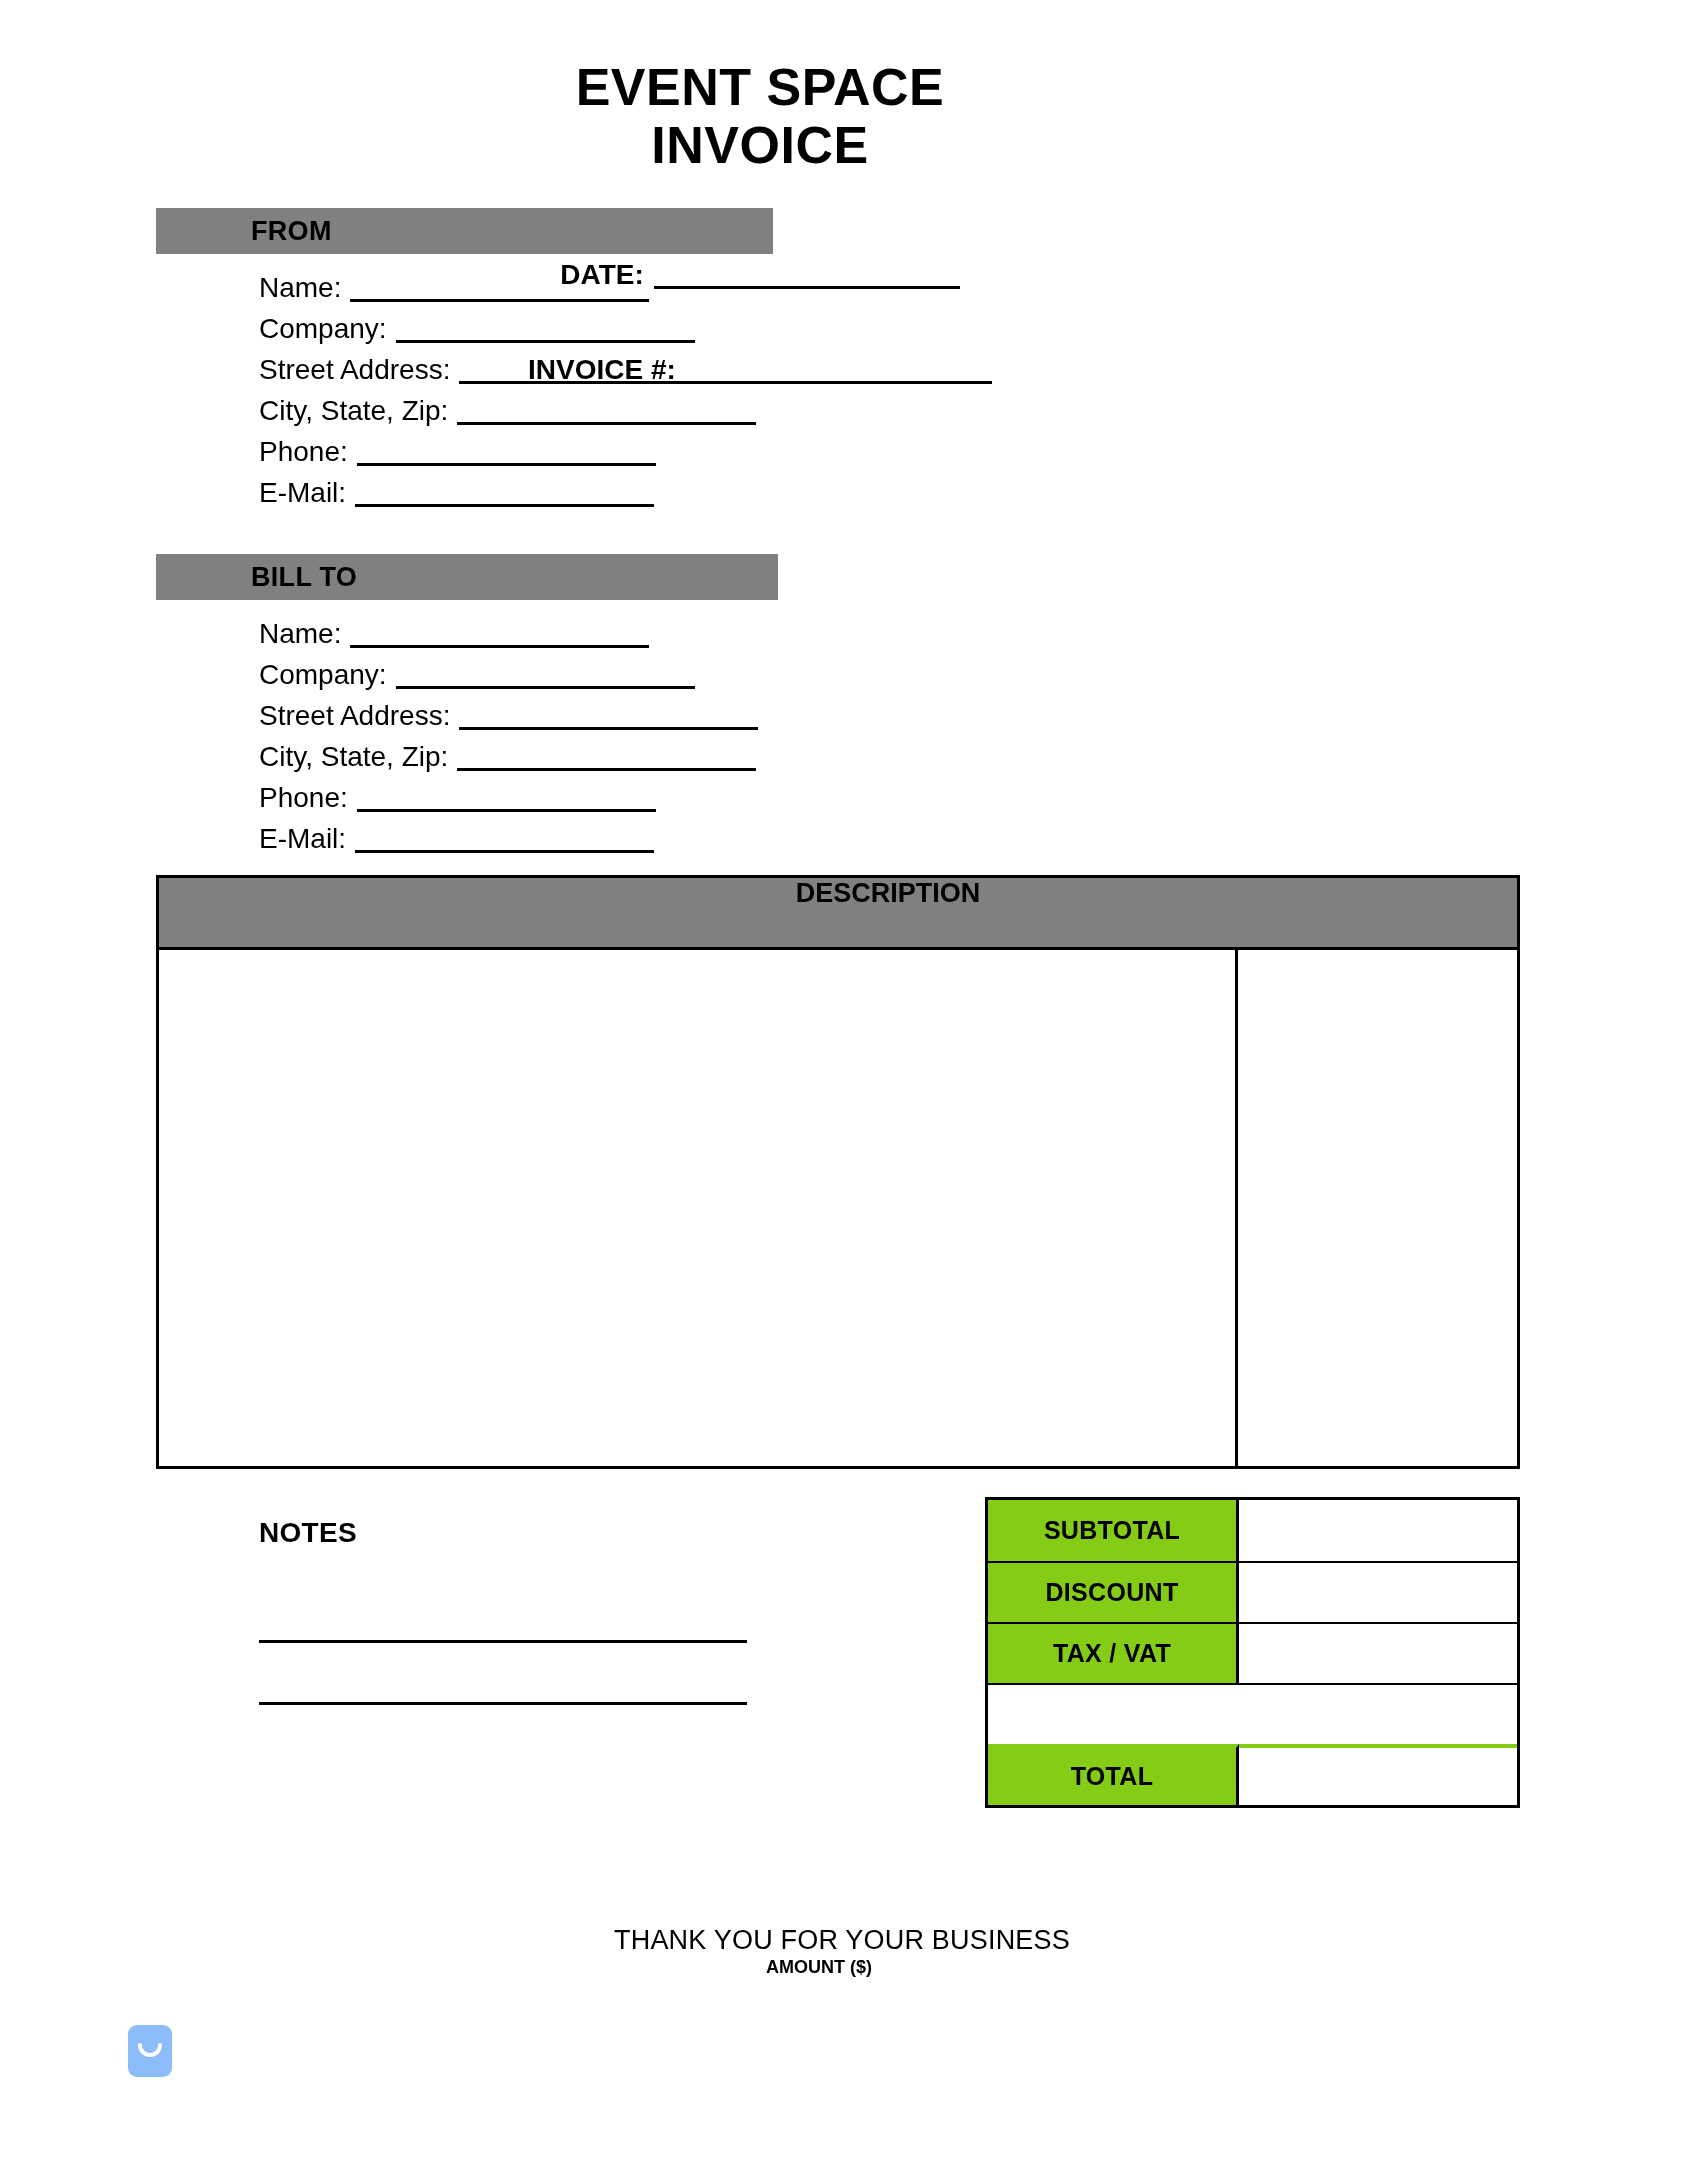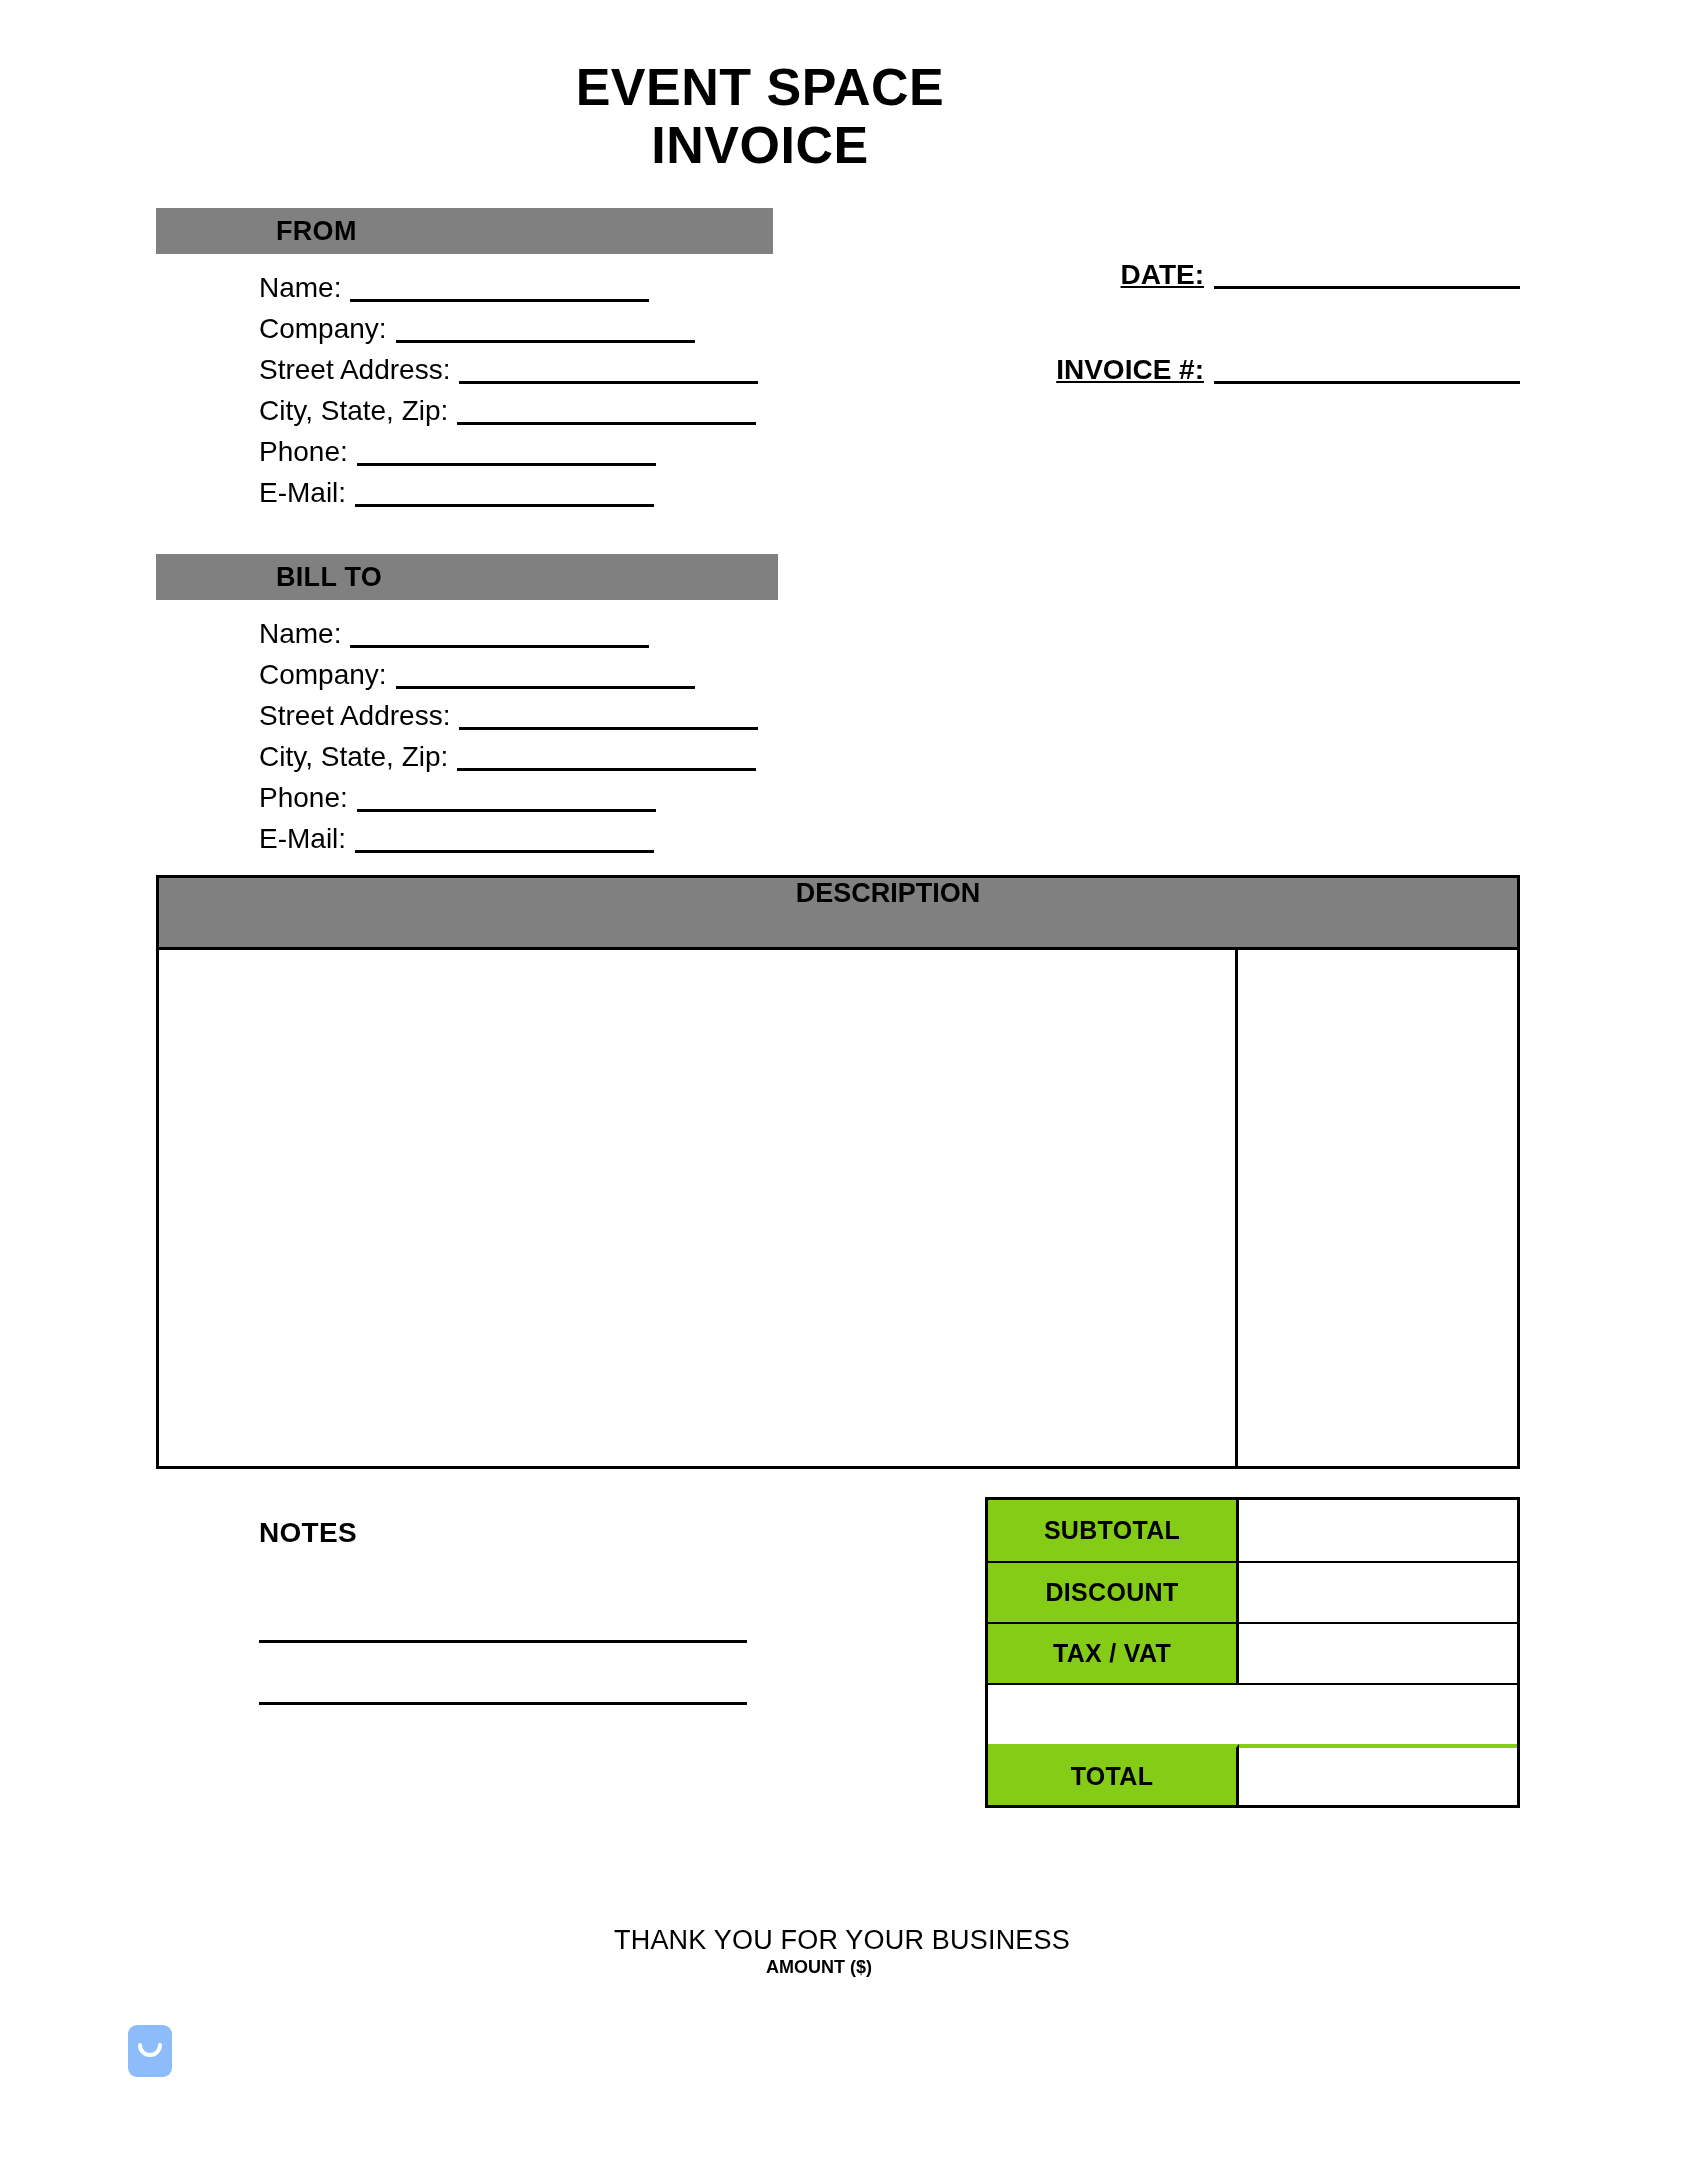--- a/index.html
+++ b/index.html
@@ -39,21 +39,21 @@
   .sec-bar {
     position: absolute;
     background: #808080;
     height: 46px;
     display: flex;
     align-items: center;
   }
   .sec-bar-label {
     font-size: 27px;
     font-weight: bold;
-    padding-left: 120px;
+    padding-left: 95px;
     letter-spacing: 0.3px;
   }
 
   
   .fields {
     position: absolute;
     left: 259px;
   }
   .field-row {
     height: 41px;
@@ -70,25 +70,24 @@
     border-bottom: 3px solid #000;
     height: 24px;
     margin-left: 9px;
   }
 
   
   .meta-row {
     position: absolute;
     display: flex;
     align-items: flex-end;
-    justify-content: flex-end;
+    justify-content: center;
     width: 1520px;
     left: 0;
     white-space: nowrap;
-    text-decoration: underline;
   }
   .meta-label {
     font-size: 28px;
     font-weight: bold;
     line-height: 1;
   }
   .meta-rule {
     display: inline-block;
     border-bottom: 3px solid #000;
     height: 24px;

